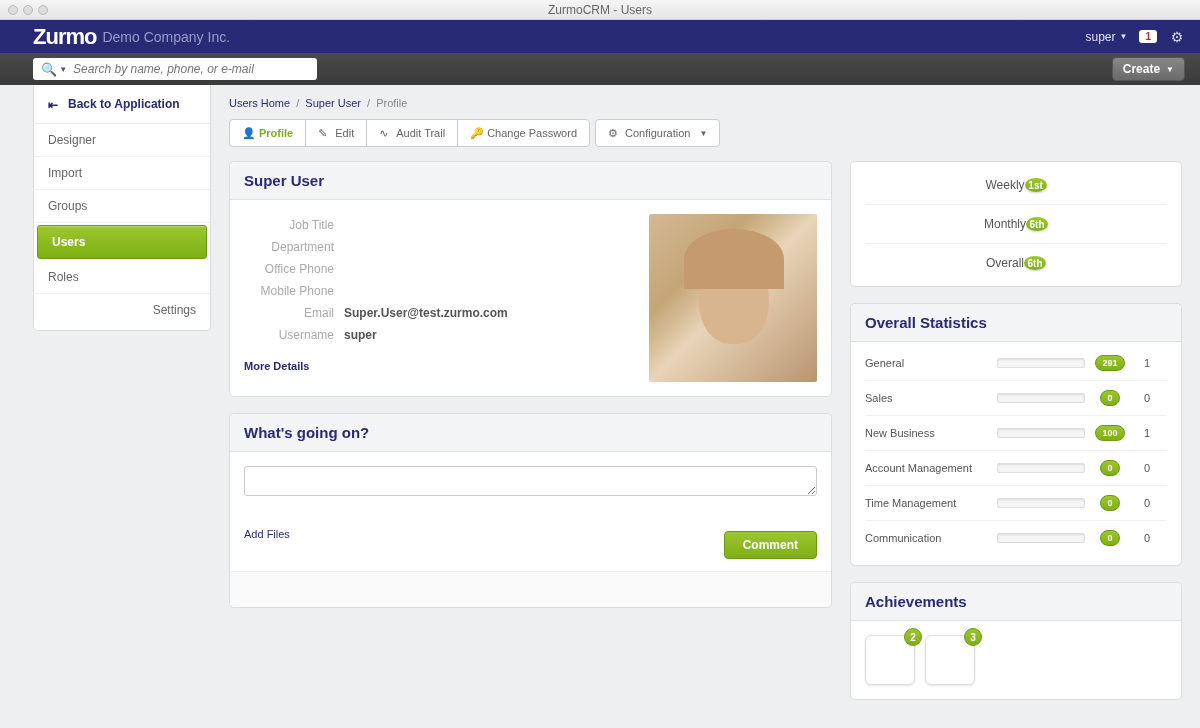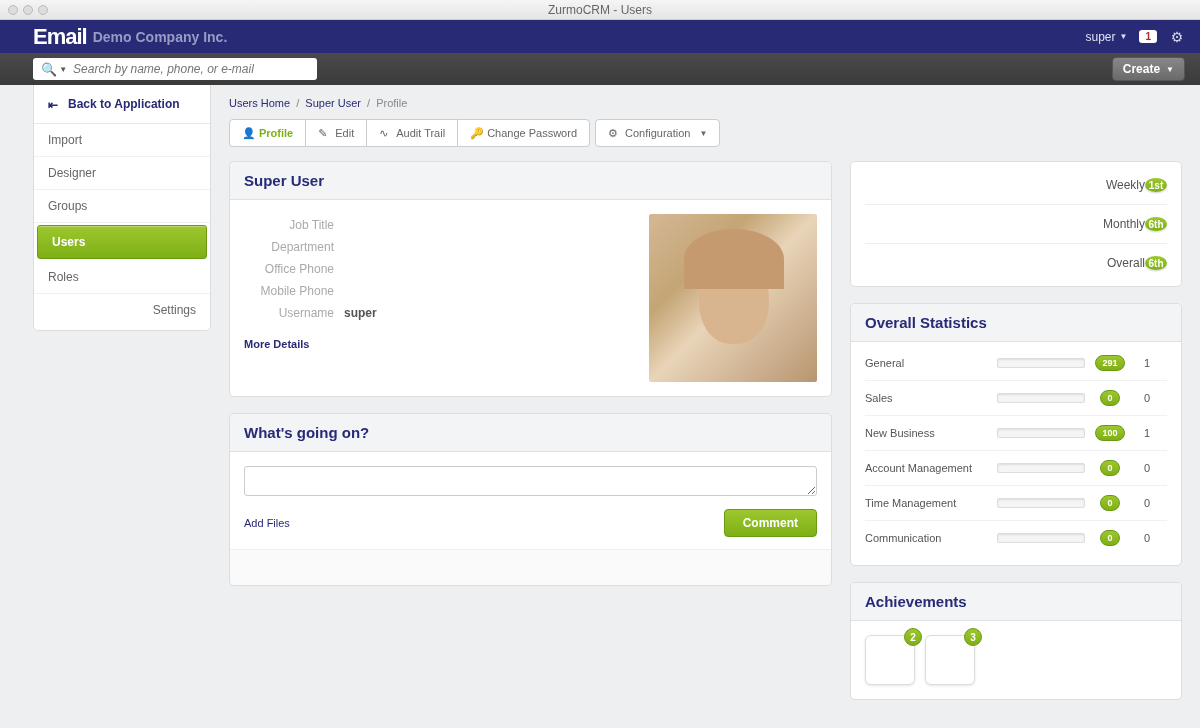--- a/index.html
+++ b/index.html
@@ -5,21 +5,21 @@
   * { box-sizing: border-box; margin: 0; padding: 0; }
   body { font-family: "Helvetica Neue", Arial, sans-serif; font-size: 13px; color: #545454; background: #fff; }
   
   .titlebar { height: 20px; background: linear-gradient(#f5f5f5, #e5e5e5); border-bottom: 1px solid #ccc; display: flex; align-items: center; position: relative; }
   .titlebar-dots { display: flex; gap: 5px; margin-left: 8px; }
   .titlebar-dots span { width: 10px; height: 10px; border-radius: 50%; background: #ddd; border: 1px solid #bbb; }
   .titlebar-title { position: absolute; left: 50%; transform: translateX(-50%); font-size: 12px; color: #666; }
   
   .topnav { background: #282a76; height: 33px; display: flex; align-items: center; padding: 0 15px 0 33px; color: #fff; }
   .logo { font-size: 22px; font-weight: bold; letter-spacing: -1px; }
-  .logo-sub { font-size: 14px; color: #9a9bc5; margin-left: 6px; font-weight: bold; }
+  .logo-sub { font-size: 14px; color: #9a9bc5; margin-left: 6px; font-weight: normal; }
   .topnav-spacer { flex: 1; }
   .user-menu { font-size: 12px; color: #e0e0f0; cursor: pointer; display: flex; align-items: center; gap: 4px; }
   .notif-badge { background: #fff; color: #a03030; border-radius: 3px; padding: 1px 6px; font-size: 10px; font-weight: bold; margin: 0 12px; cursor: pointer; }
   .gear-btn { width: 16px; height: 16px; cursor: pointer; opacity: 0.8; display: flex; align-items: center; justify-content: center; font-size: 14px; }
   
   .toolbar { background: linear-gradient(#4a4a4a, #3a3a3a); height: 32px; display: flex; align-items: center; padding: 0 15px 0 33px; }
   .search-wrap { background: #fff; border-radius: 3px; height: 22px; width: 284px; display: flex; align-items: center; padding: 0 8px; }
   .search-icon { font-size: 13px; color: #333; margin-right: 2px; }
   .search-caret { font-size: 8px; color: #555; margin-right: 6px; }
   .search-input { border: none; outline: none; flex: 1; font-size: 12px; font-style: italic; color: #999; background: transparent; }
@@ -63,24 +63,24 @@
   .profile-label { width: 90px; text-align: right; color: #aaa; margin-right: 10px; }
   .profile-value { color: #545454; font-weight: bold; }
   .more-details { color: #282a76; font-size: 11px; font-weight: bold; cursor: pointer; margin-top: 14px; }
   .avatar { width: 168px; height: 168px; background: linear-gradient(135deg, #d4b896 0%, #c4a575 30%, #e8d4b8 50%, #b89570 100%); border-radius: 2px; position: relative; overflow: hidden; }
   .avatar::before { content:""; position:absolute; width:70px; height:90px; background:#d9b58f; border-radius:50% 50% 45% 45%; top:40px; left:50px; }
   .avatar::after { content:""; position:absolute; width:100px; height:60px; background:#c49a6e; border-radius:50% 50% 0 0; top:15px; left:35px; }
   
   .feed-textarea { width: 100%; height: 30px; border: 1px solid #ccc; border-radius: 3px; resize: vertical; padding: 6px; font-family: inherit; margin-bottom: 10px; }
   .feed-actions { display: flex; justify-content: space-between; align-items: center; margin-bottom: 12px; }
   .add-files { color: #282a76; font-size: 11px; cursor: pointer; }
-  .comment-btn { background: linear-gradient(#9dc72e, #7db015); color: #fff; border: 1px solid #6a9a10; border-radius: 4px; padding: 6px 18px; font-size: 12px; font-weight: bold; cursor: pointer; }
+  .comment-btn { background: linear-gradient(#9dc72e, #7db015); color: #fff; border: 1px solid #6a9a10; border-radius: 4px; padding: 6px 18px; font-size: 12px; font-weight: bold; cursor: pointer; margin-top: 22px; }
   .feed-footer { border-top: 1px solid #eee; height: 36px; margin: 0 -14px -14px -14px; background: #fafafa; border-radius: 0 0 5px 5px; }
   
-  .rank-row { display: flex; justify-content: flex-end; align-items: center; padding: 12px 0; border-bottom: 1px solid #eee; font-size: 12px; }
+  .rank-row { display: flex; justify-content: center; align-items: center; padding: 12px 0; border-bottom: 1px solid #eee; font-size: 12px; }
   .rank-row:last-child { border-bottom: none; }
   .rank-badge { background: linear-gradient(#9dc72e, #7db015); color: #fff; font-size: 10px; font-weight: bold; border-radius: 50%; width: 22px; height: 14px; display: flex; align-items: center; justify-content: center; box-shadow: 0 1px 2px rgba(0,0,0,0.2); }
   
   .stats-header { display: flex; padding: 10px 0 6px 0; border-bottom: 1px solid #eee; }
   .stats-header .sh-cat { flex: 1; }
   .stats-header .sh-pts { width: 50px; text-align: center; font-size: 11px; font-weight: bold; }
   .stats-header .sh-lvl { width: 50px; text-align: center; font-size: 11px; font-weight: bold; }
   .stat-row { display: flex; align-items: center; padding: 9px 0; border-bottom: 1px solid #f0f0f0; font-size: 11px; }
   .stat-row:last-child { border-bottom: none; }
   .stat-cat { flex: 1; }
@@ -99,21 +99,21 @@
 <div class="titlebar">
   <div class="titlebar-dots">
     <span></span>
       <span></span>
       <span></span>
   </div>
   <div class="titlebar-title">ZurmoCRM - Users</div>
 </div>
 
 <div class="topnav">
-  <span class="logo">Email</span>
+  <span class="logo">Zurmo</span>
   <span class="logo-sub">Demo Company Inc.</span>
   <div class="topnav-spacer"></div>
   <div class="user-menu">
     <span>super</span>
     <span style="font-size:8px;">▼</span>
   </div>
   <div class="notif-badge">1</div>
   <div class="gear-btn">⚙</div>
 </div>
 
@@ -130,22 +130,22 @@
   </button>
 </div>
 
 <div class="page">
 
   <div class="sidebar">
     <div class="back-link">
       <span class="back-icon">⇤</span>
       <span>Back to Application</span>
     </div>
+    <div class="nav-item">Designer</div>
     <div class="nav-item">Import</div>
-    <div class="nav-item">Designer</div>
     <div class="nav-item">Groups</div>
     <div class="nav-item active">Users</div>
     <div class="nav-item">Roles</div>
     <div class="nav-item">Settings</div>
   </div>
 
   <div class="main">
     <div class="breadcrumb">
       <a>Users Home</a>
       <span class="sep">/</span>
@@ -195,20 +195,24 @@
               </div>
               <div class="profile-row">
                 <div class="profile-label">Office Phone</div>
                 <div class="profile-value"></div>
               </div>
               <div class="profile-row">
                 <div class="profile-label">Mobile Phone</div>
                 <div class="profile-value"></div>
               </div>
               <div class="profile-row">
+                <div class="profile-label">Email</div>
+                <div class="profile-value">Super.User@test.zurmo.com</div>
+              </div>
+              <div class="profile-row">
                 <div class="profile-label">Username</div>
                 <div class="profile-value">super</div>
               </div>
               <div class="more-details">More Details</div>
             </div>
             <div class="avatar"></div>
           </div>
         </div>
 
         <div class="panel">

